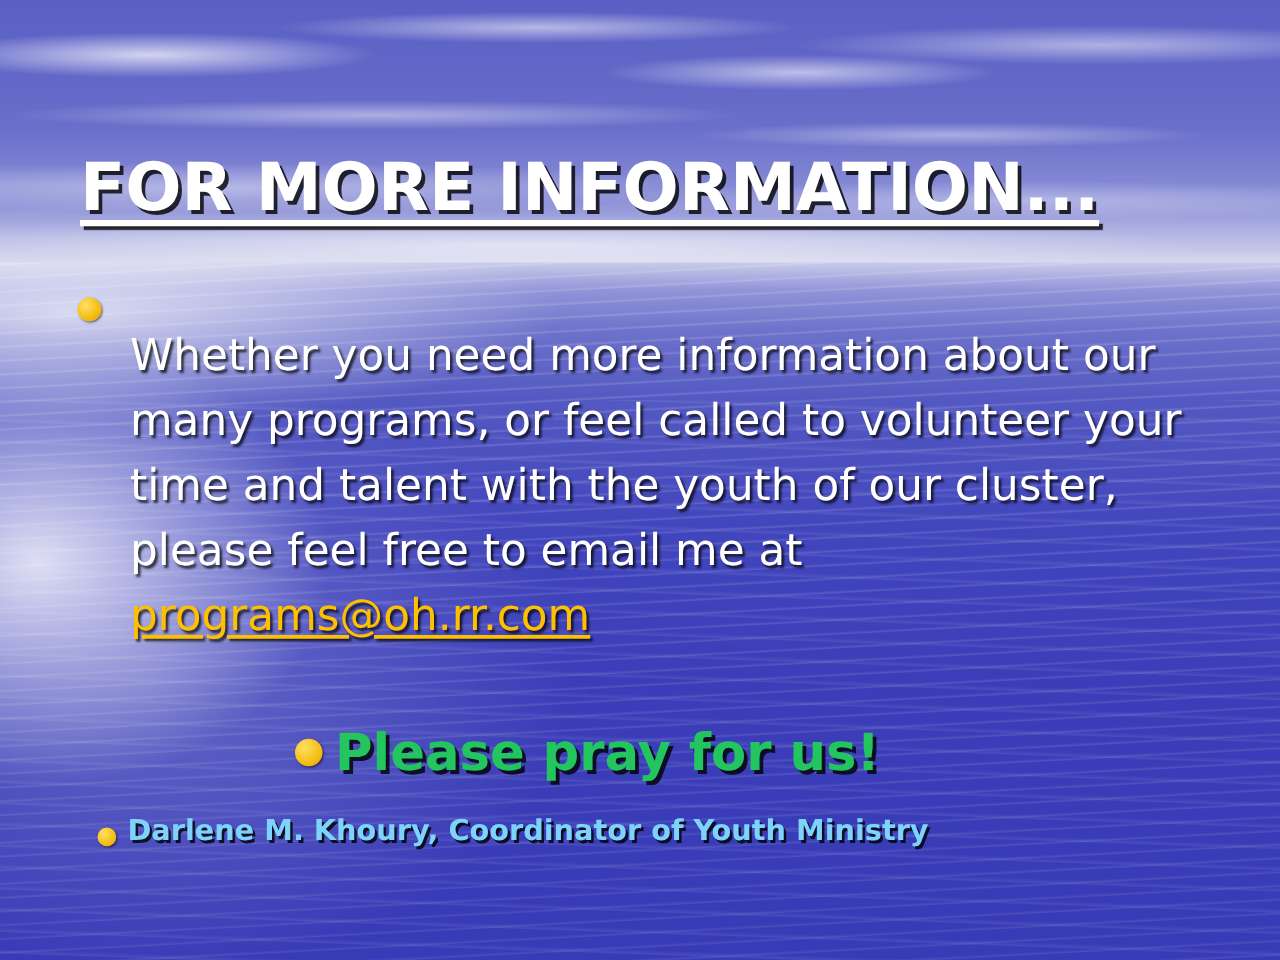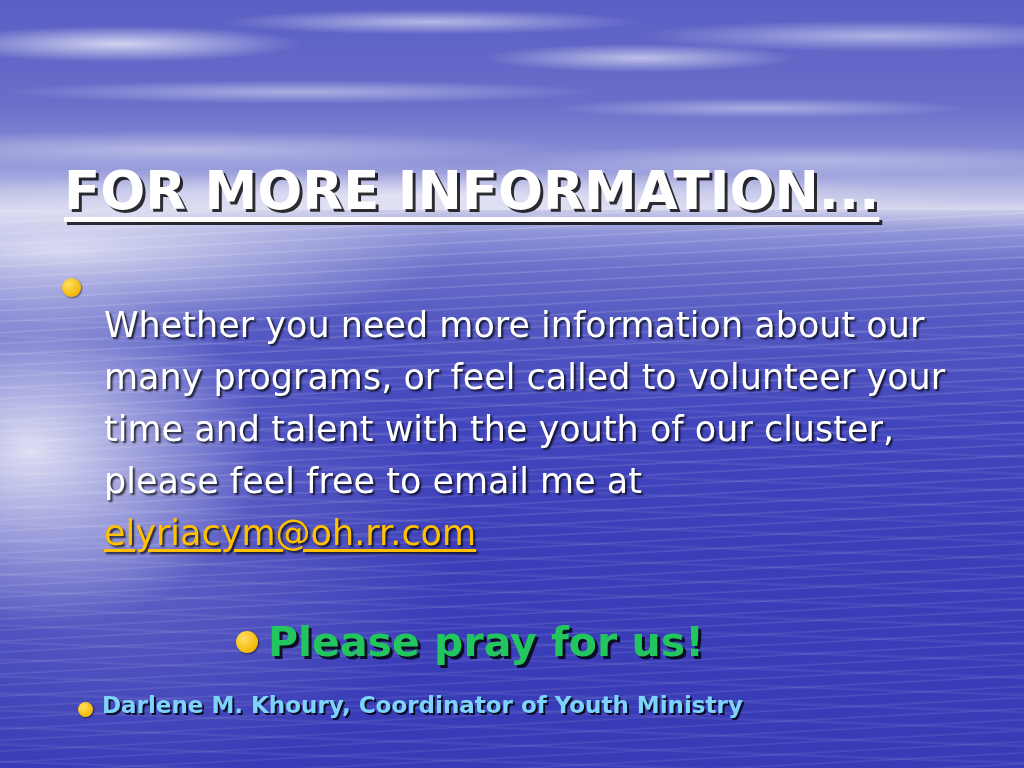--- a/index.html
+++ b/index.html
@@ -117,21 +117,20 @@
       rgba(255,255,255,.45) 6px,
       rgba(255,255,255,0) 9px,
       rgba(255,255,255,0) 17px);
   }
 
   
   .content {
     position: absolute;
     inset: 0;
     z-index: 2;
-    margin-top: 40px;
   }
 
   .slide-title {
     position: absolute;
     left: 64px;
     top: 84px;
     width: 900px;
     font-size: 53px;
     font-weight: bold;
     color: #ffffff;
@@ -254,21 +253,21 @@
   </div>
 
   <div class="content">
 
     <h1 class="slide-title">FOR MORE INFORMATION...</h1>
 
     <div class="body-block">
 
       <div class="bullet-row">
         <span class="dot-lg"></span>
-        <p class="para-1"><span>Whether you need more information about our many programs, or feel called to volunteer your time and talent with the youth of our cluster, please feel free to email me at </span><a class="email-link" href="#">elyriacym@oh.rr.com</a></p>
+        <p class="para-1"><span>Whether you need more information about our many programs, or feel called to volunteer your time and talent with the youth of our cluster, please feel free to email me at </span><a class="email-link" href="#">programs@oh.rr.com</a></p>
       </div>
 
     </div>
 
     <div class="pray-row">
       <span class="dot-pray"></span>
       <div class="pray-text">Please pray for us!</div>
     </div>
 
     <div class="credit-row">

